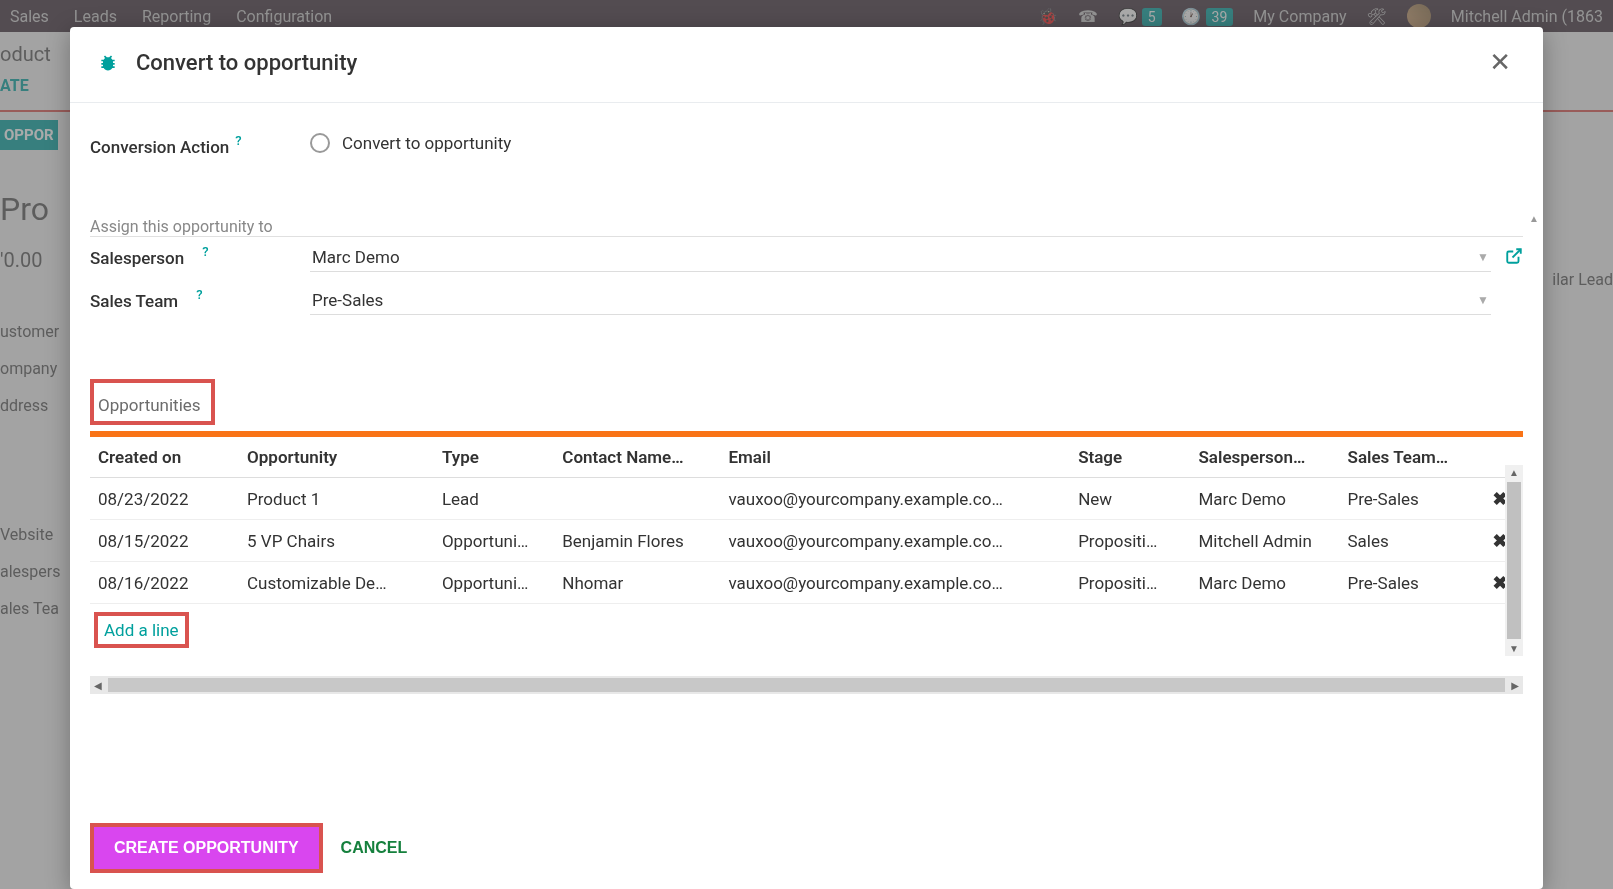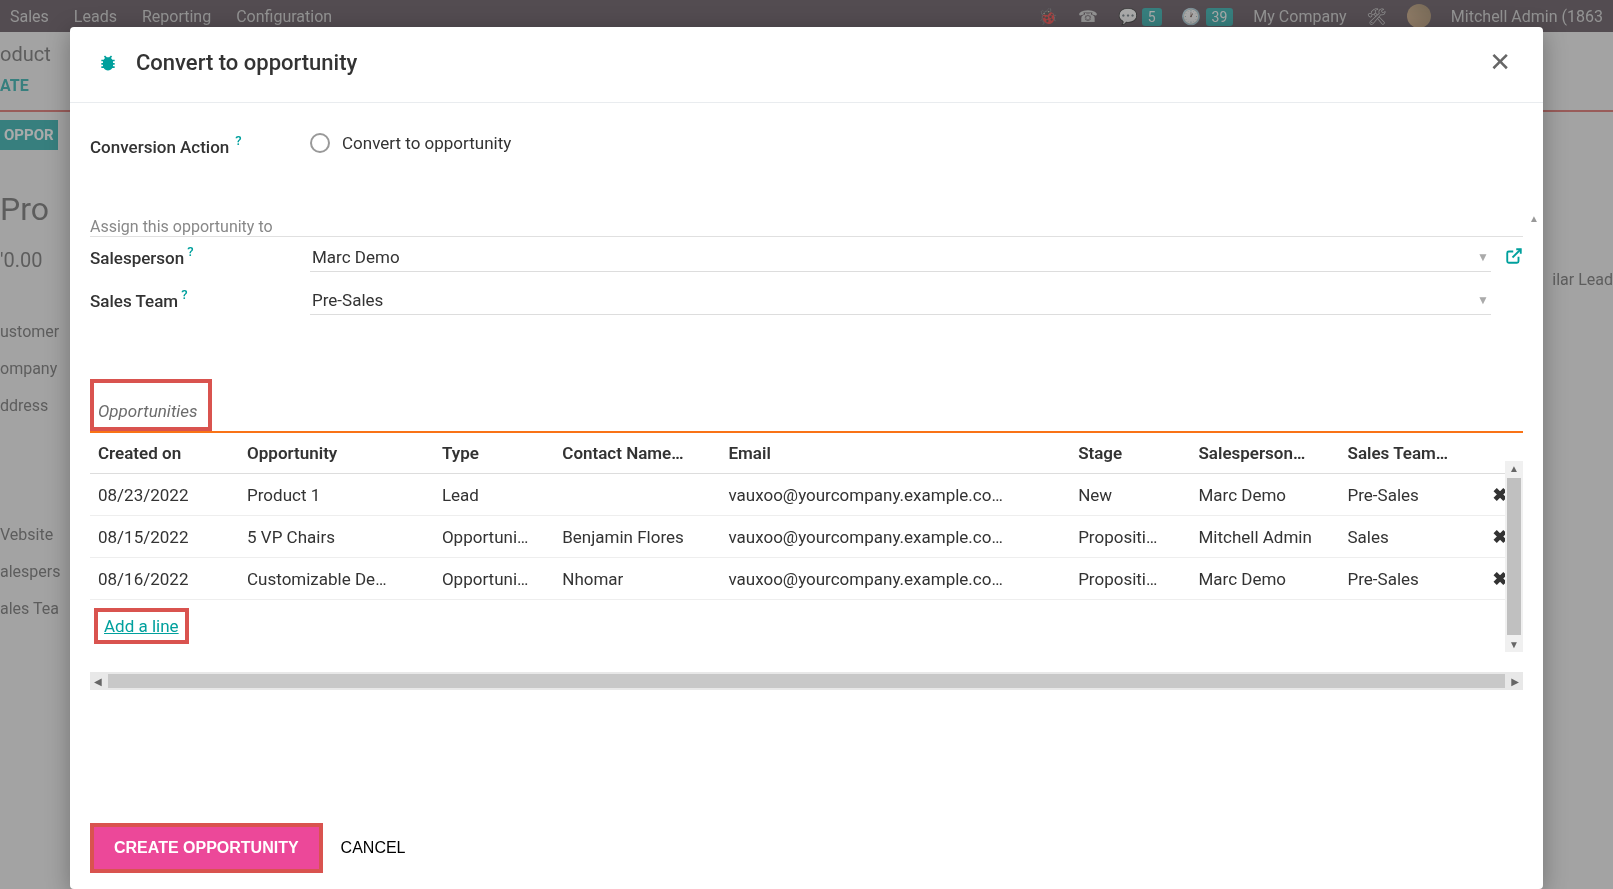--- a/index.html
+++ b/index.html
@@ -182,21 +182,21 @@
       display: flex;
       align-items: center;
       margin-bottom: 14px;
     }
     .select-label {
       width: 220px;
       font-size: 17px;
       font-weight: 500;
       color: #333;
       display: flex;
-      gap: 3px;
+      gap: 18px;
     }
     .select-input {
       flex: 1;
       display: flex;
       align-items: center;
       justify-content: space-between;
       border-bottom: 1px solid #ddd;
       padding: 4px 2px;
     }
     .select-value { font-size: 17px; color: #333; }
@@ -205,31 +205,31 @@
       color: #00a09d;
       margin-left: 14px;
       font-size: 18px;
       cursor: pointer;
     }
     
     .opp-section-title {
       color: #6c6c6c;
       font-size: 17px;
       margin: 60px 0 0 0;
-      padding: 18px 10px 6px 4px;
+      padding: 12px 10px 6px 4px;
       display: inline-block;
-      font-style: italic;
     }
     .red-box {
       border: 4px solid #d9534f;
       display: inline-block;
     }
     
     .table-wrapper {
-      border-top: 2px solid #f97316;
+      border-top: 6px solid #f97316;
+      margin-top: 6px;
       position: relative;
     }
     .table-scroll {
       overflow-x: auto;
     }
     table {
       width: 100%;
       border-collapse: collapse;
       font-size: 17px;
     }
@@ -270,21 +270,20 @@
     
     .add-line-container {
       padding: 8px 4px;
     }
     .add-line {
       color: #00a09d;
       cursor: pointer;
       font-size: 17px;
       padding: 4px 6px;
       display: inline-block;
-      text-decoration: underline;
     }
     
     .vscroll {
       position: absolute;
       right: 0;
       top: 28px;
       bottom: 0;
       width: 18px;
       background: #f0f0f0;
       display: flex;
@@ -324,34 +323,34 @@
       margin: 0 2px;
     }
     
     .modal-footer {
       padding: 16px 20px 16px 20px;
       display: flex;
       gap: 18px;
       align-items: center;
     }
     .btn-primary {
-      background: #ec4899;
+      background: #d946ef;
       color: white;
       border: none;
       padding: 12px 20px;
       font-size: 16px;
       font-weight: bold;
       cursor: pointer;
     }
     .btn-secondary {
       background: none;
       border: none;
-      color: #000000;
+      color: #15803d;
       font-size: 16px;
-      font-weight: normal;
+      font-weight: bold;
       cursor: pointer;
     }
     
     .right-scroll-indicator {
       position: absolute;
       right: 4px;
       top: 110px;
       bottom: 0;
       width: 10px;
     }

